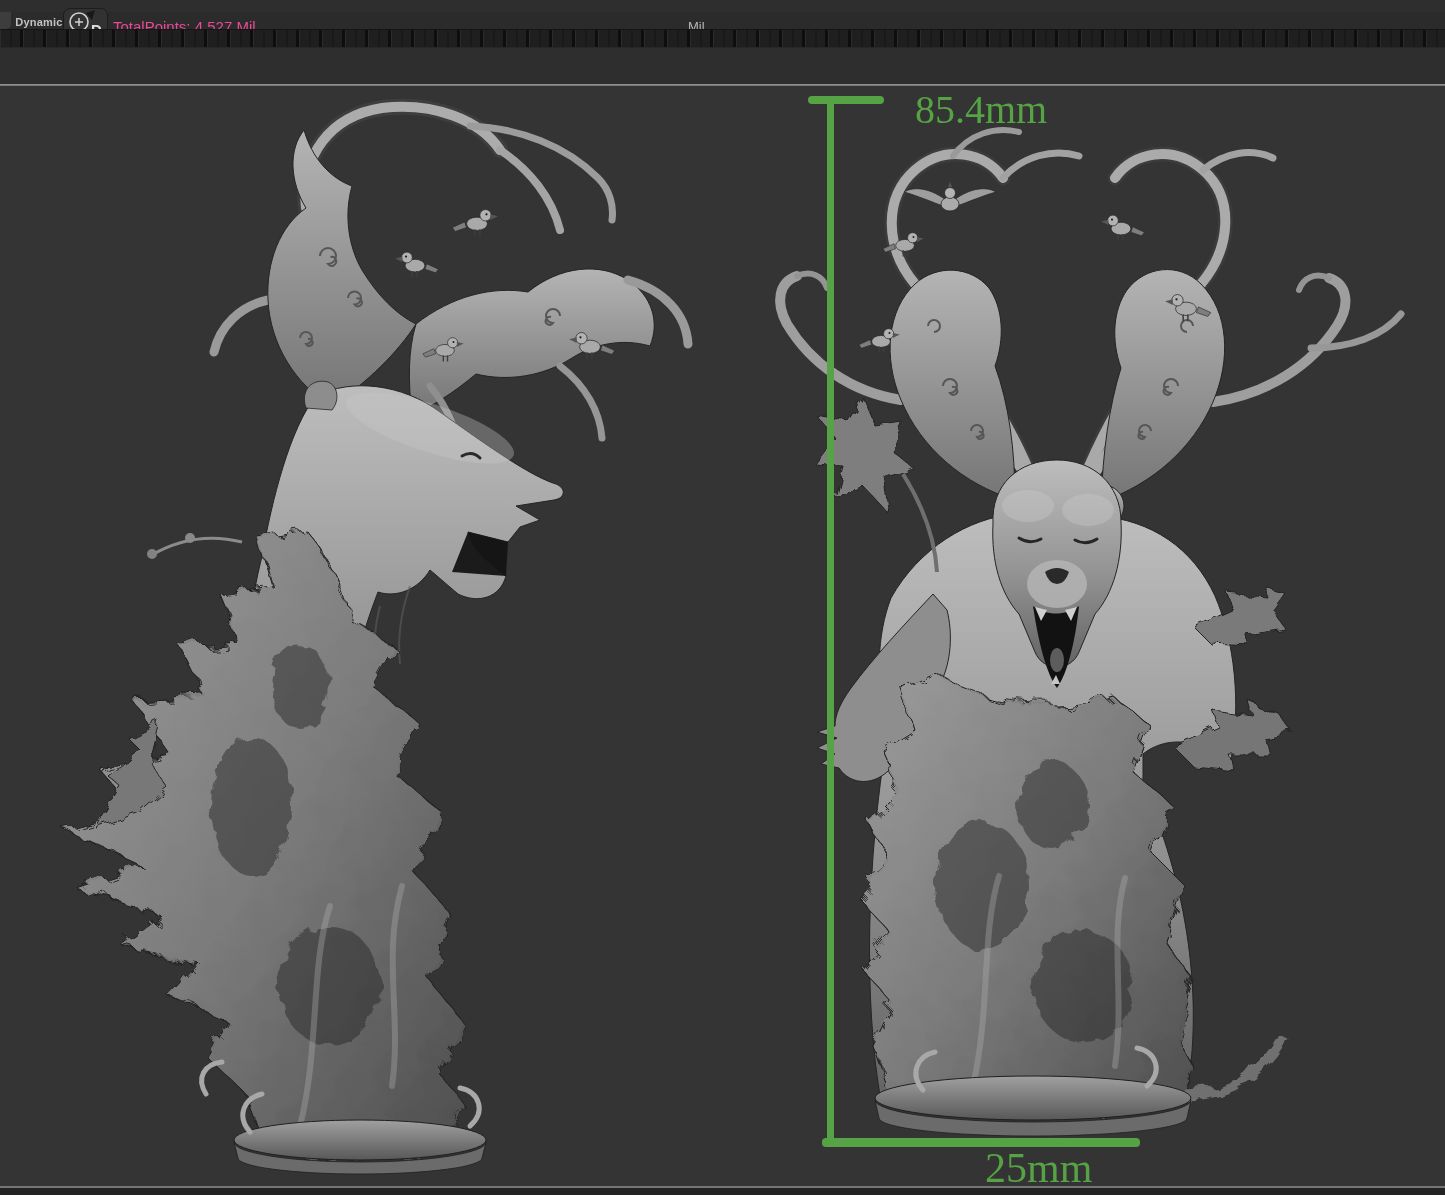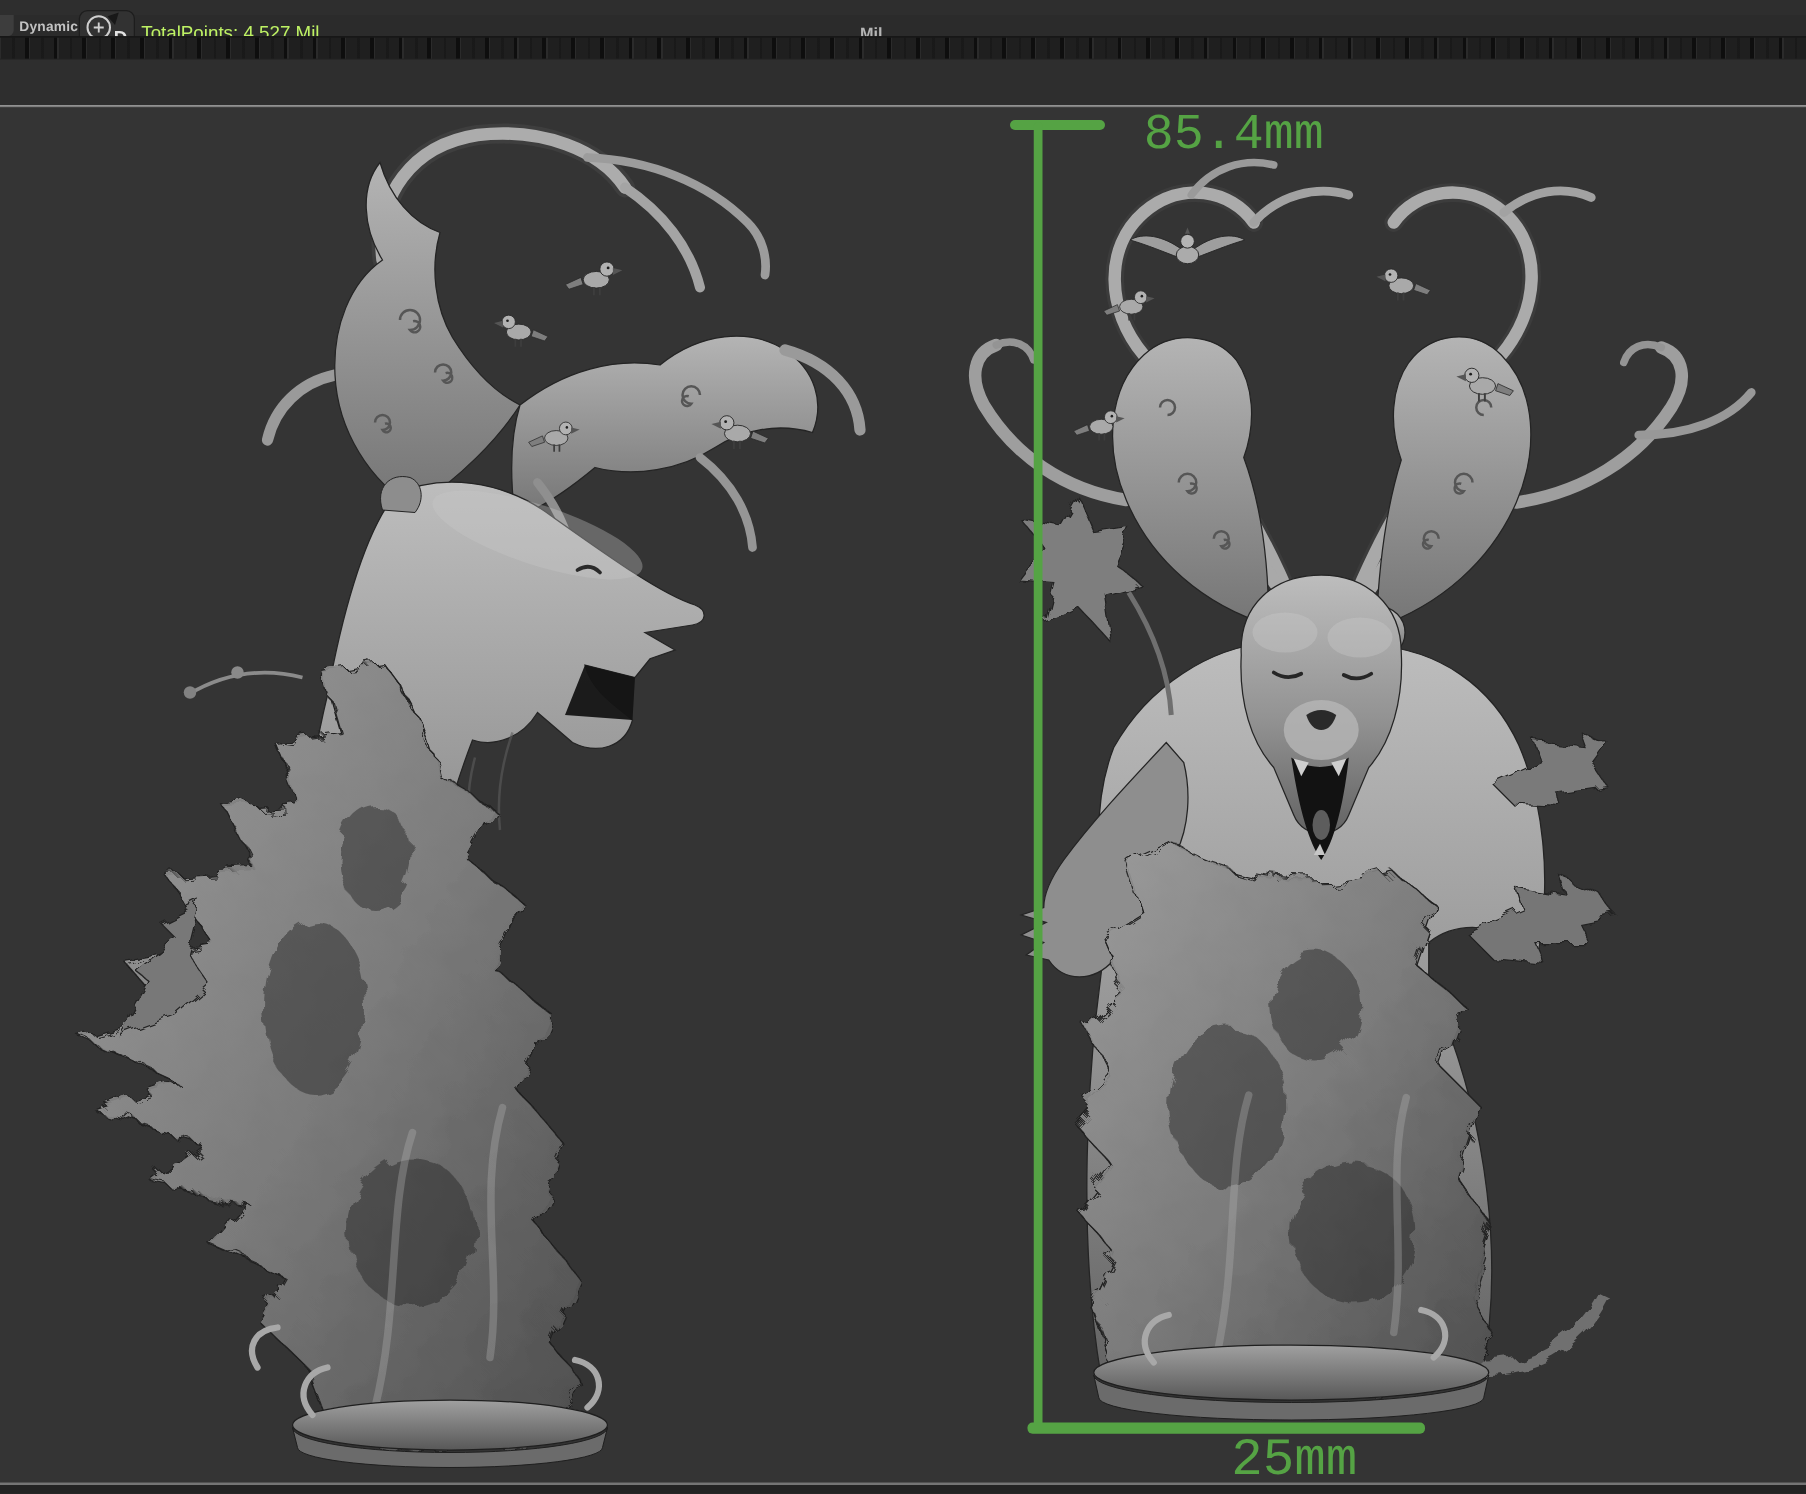--- a/index.html
+++ b/index.html
@@ -11,22 +11,22 @@
   .topbar { position:absolute; left:0; top:12px; width:1445px; height:29px; background:#2b2b2b; }
   .edge-sliver { position:absolute; left:0; top:0; width:11px; height:17px;
                  background:#3d3d3d; border-radius:0 0 5px 0; }
   .dynamic-btn { position:absolute; left:14px; top:1px; width:50px; height:17px;
                  color:#c2c2c2; font-size:11px; font-weight:bold; letter-spacing:.2px;
                  display:flex; align-items:center; justify-content:center; cursor:default; }
   .under-strip { position:absolute; left:4px; top:21px; width:58px; height:6px;
                  background:linear-gradient(#4a4a4a,#383838); border-radius:3px; }
   .d-icon-btn { position:absolute; left:63px; top:-4px; width:45px; height:32px;
                 background:#323232; border:1px solid #1d1d1d; border-radius:7px; }
-  .totalpoints { position:absolute; left:113px; top:6px; font-size:15px; color:#bef264; }
-  .mil-label { position:absolute; left:688px; top:7px; font-size:13px; color:#b5b5b5;font-weight:bold; }
+  .totalpoints { position:absolute; left:113px; top:6px; font-size:15px; color:#ec4899; }
+  .mil-label { position:absolute; left:688px; top:7px; font-size:13px; color:#b5b5b5; }
 
   
   .timeline { position:absolute; left:0; top:29px; width:1445px; height:19px;
     background:
       repeating-linear-gradient(90deg, rgba(255,255,255,0.055) 0 1px, transparent 1px 23px),
       repeating-linear-gradient(90deg, transparent 0 20px, rgba(0,0,0,0.55) 20px 23px),
       repeating-linear-gradient(90deg, transparent 0 10px, rgba(0,0,0,0.18) 10px 12px, transparent 12px 23px),
       #1f1f1f;
     border-top:1px solid #151515; border-bottom:1px solid #272727; }
 
@@ -40,21 +40,21 @@
   .sculpt { position:absolute; top:0; }
   #sculpt-left  { left:0; }
   #sculpt-right { left:723px; }
 
   
   .m-line { position:absolute; background:var(--accent,#55a344); }
   .m-cap    { left:808px; top:10px;  width:76px;  height:8px;  border-radius:4px; }
   .m-vline  { left:827px; top:12px;  width:7px;   height:1047px; border-radius:3px; }
   .m-hline  { left:822px; top:1052px; width:318px; height:9px;  border-radius:4px; }
   .m-label { position:absolute; color:var(--accent,#55a344);
-             font-family:Liberation Mono, monospace; }
+             font-family:Liberation Serif, serif; }
   .m-h-label { left:915px; top:0px;    font-size:40px; }
   .m-w-label { left:985px; top:1058px; font-size:42px; }
 
   .bottom-divider { position:absolute; left:0; top:1186px; width:1445px; height:2px; background:#757575; }
   .bottom-strip   { position:absolute; left:0; top:1188px; width:1445px; height:7px; background:#232323; }
 </style>
 </head>
 <body>
 
 <div id="stage">

